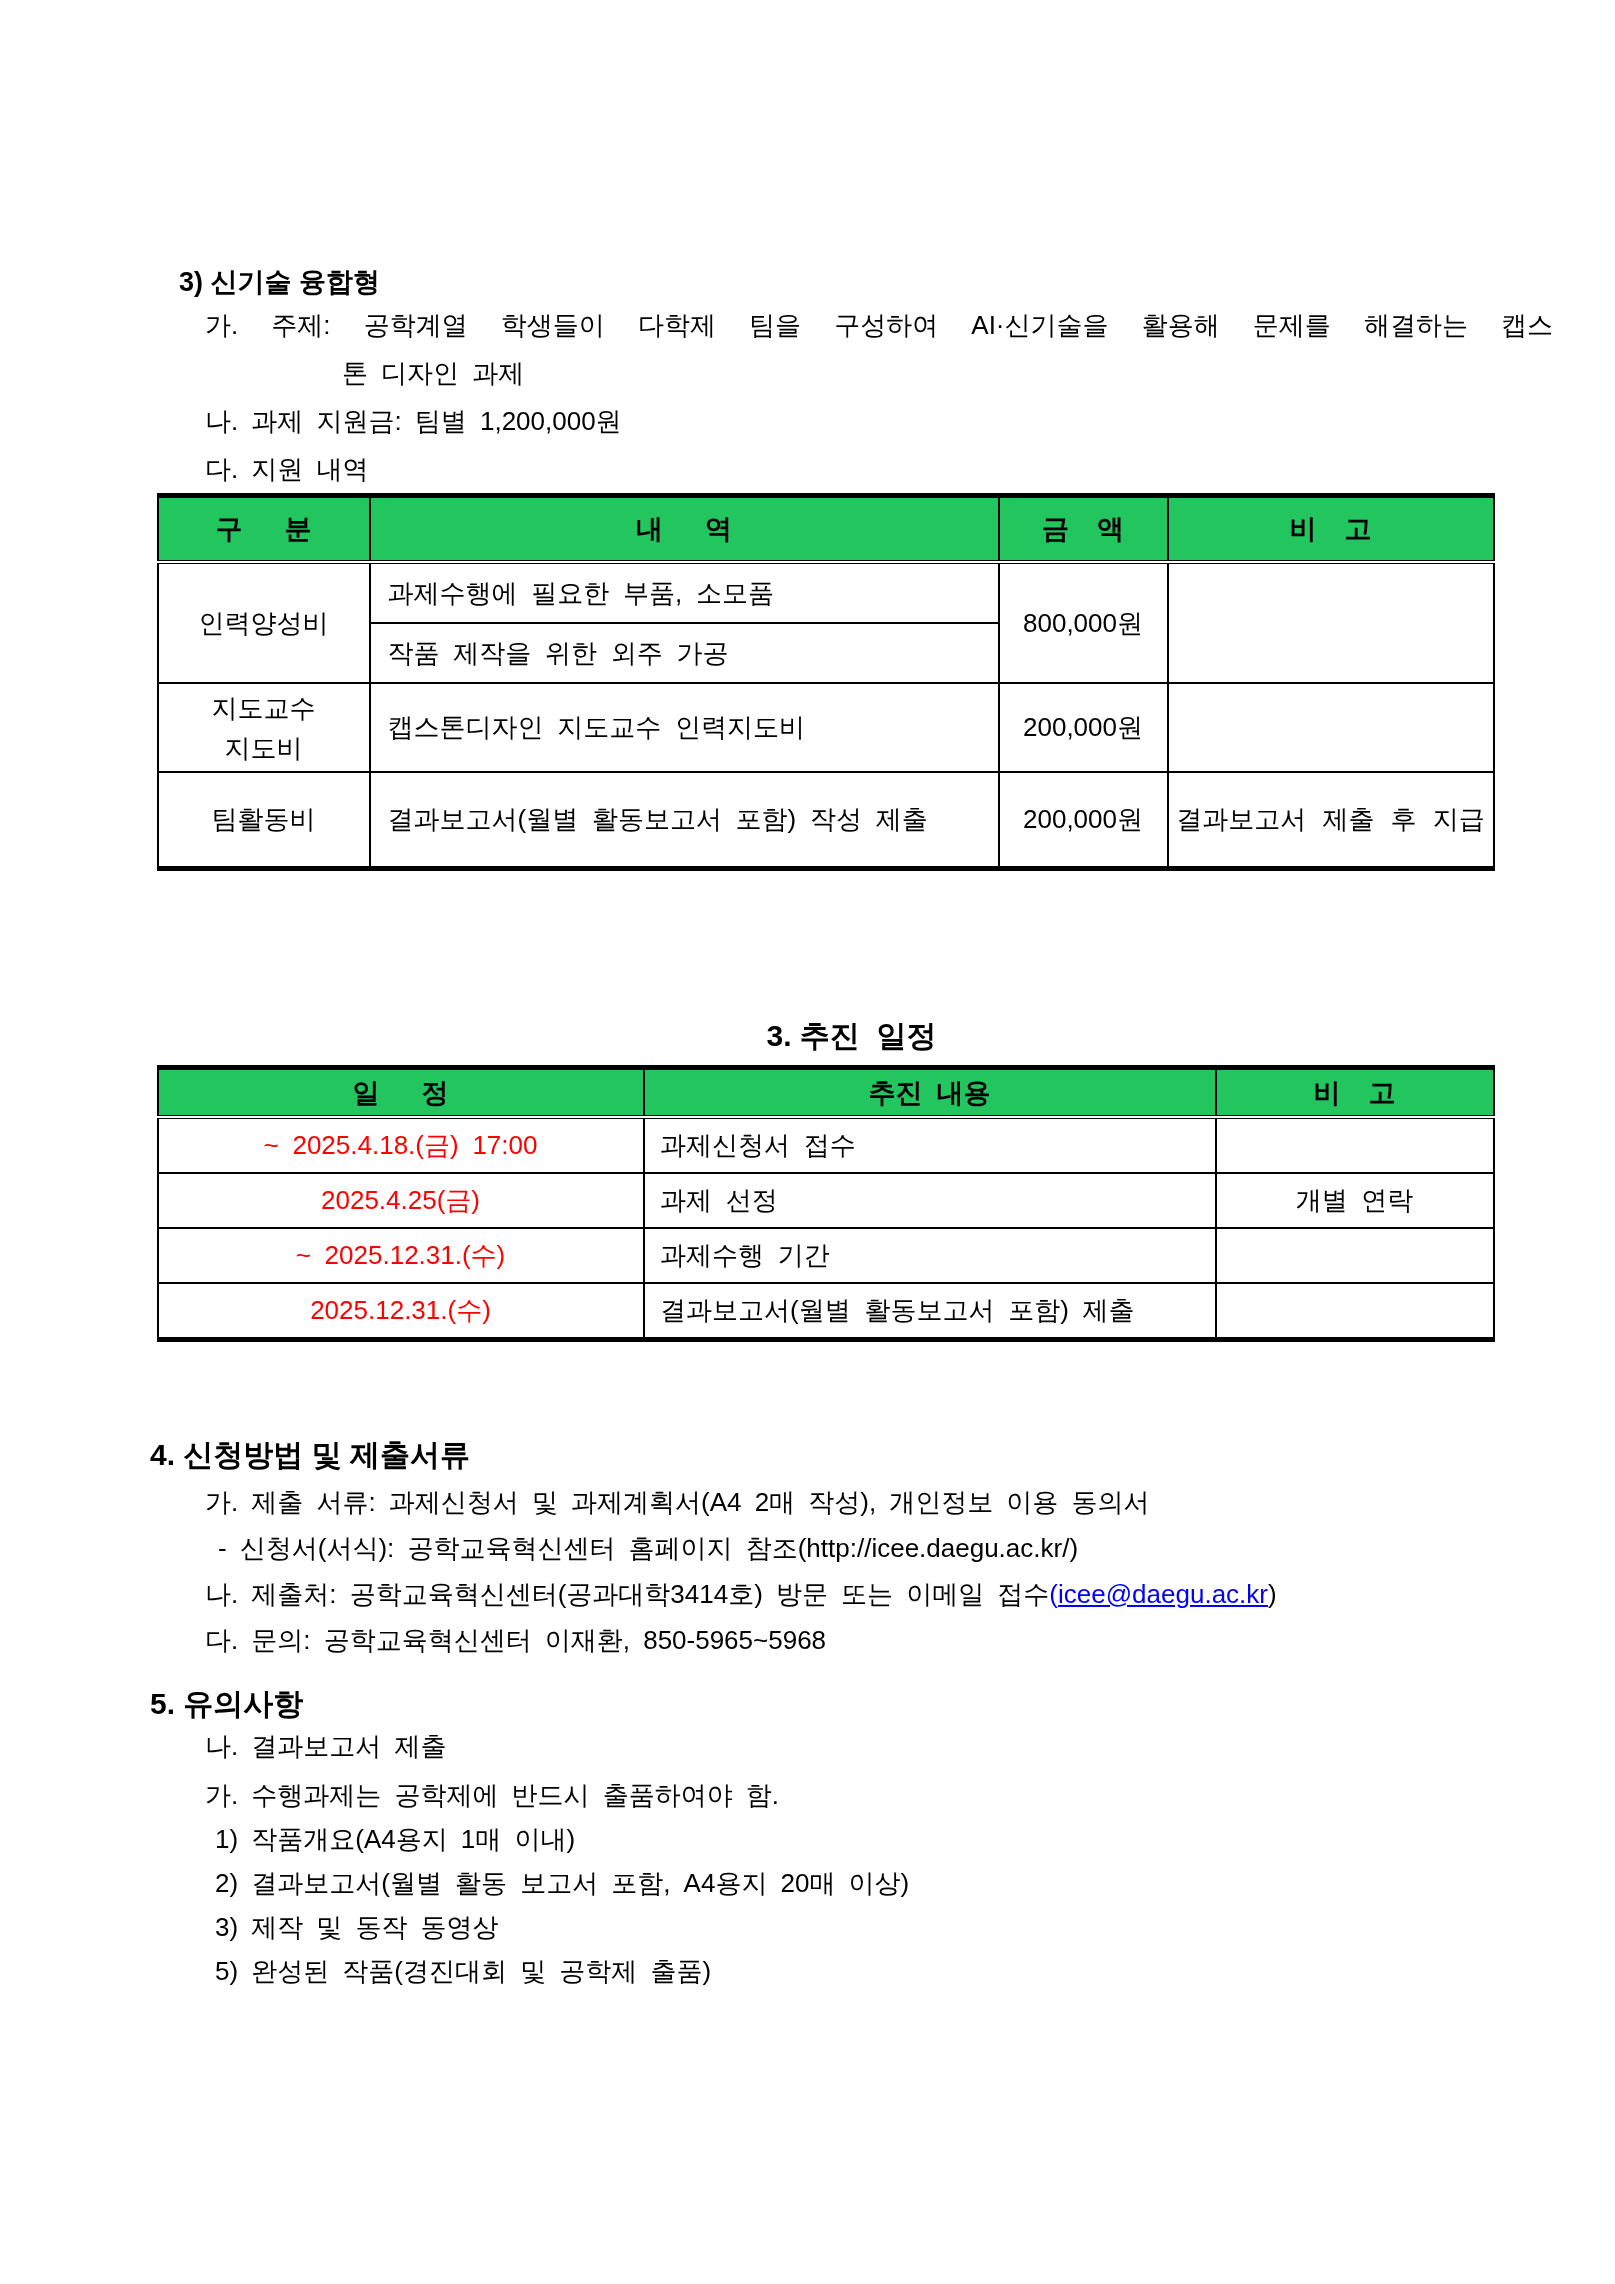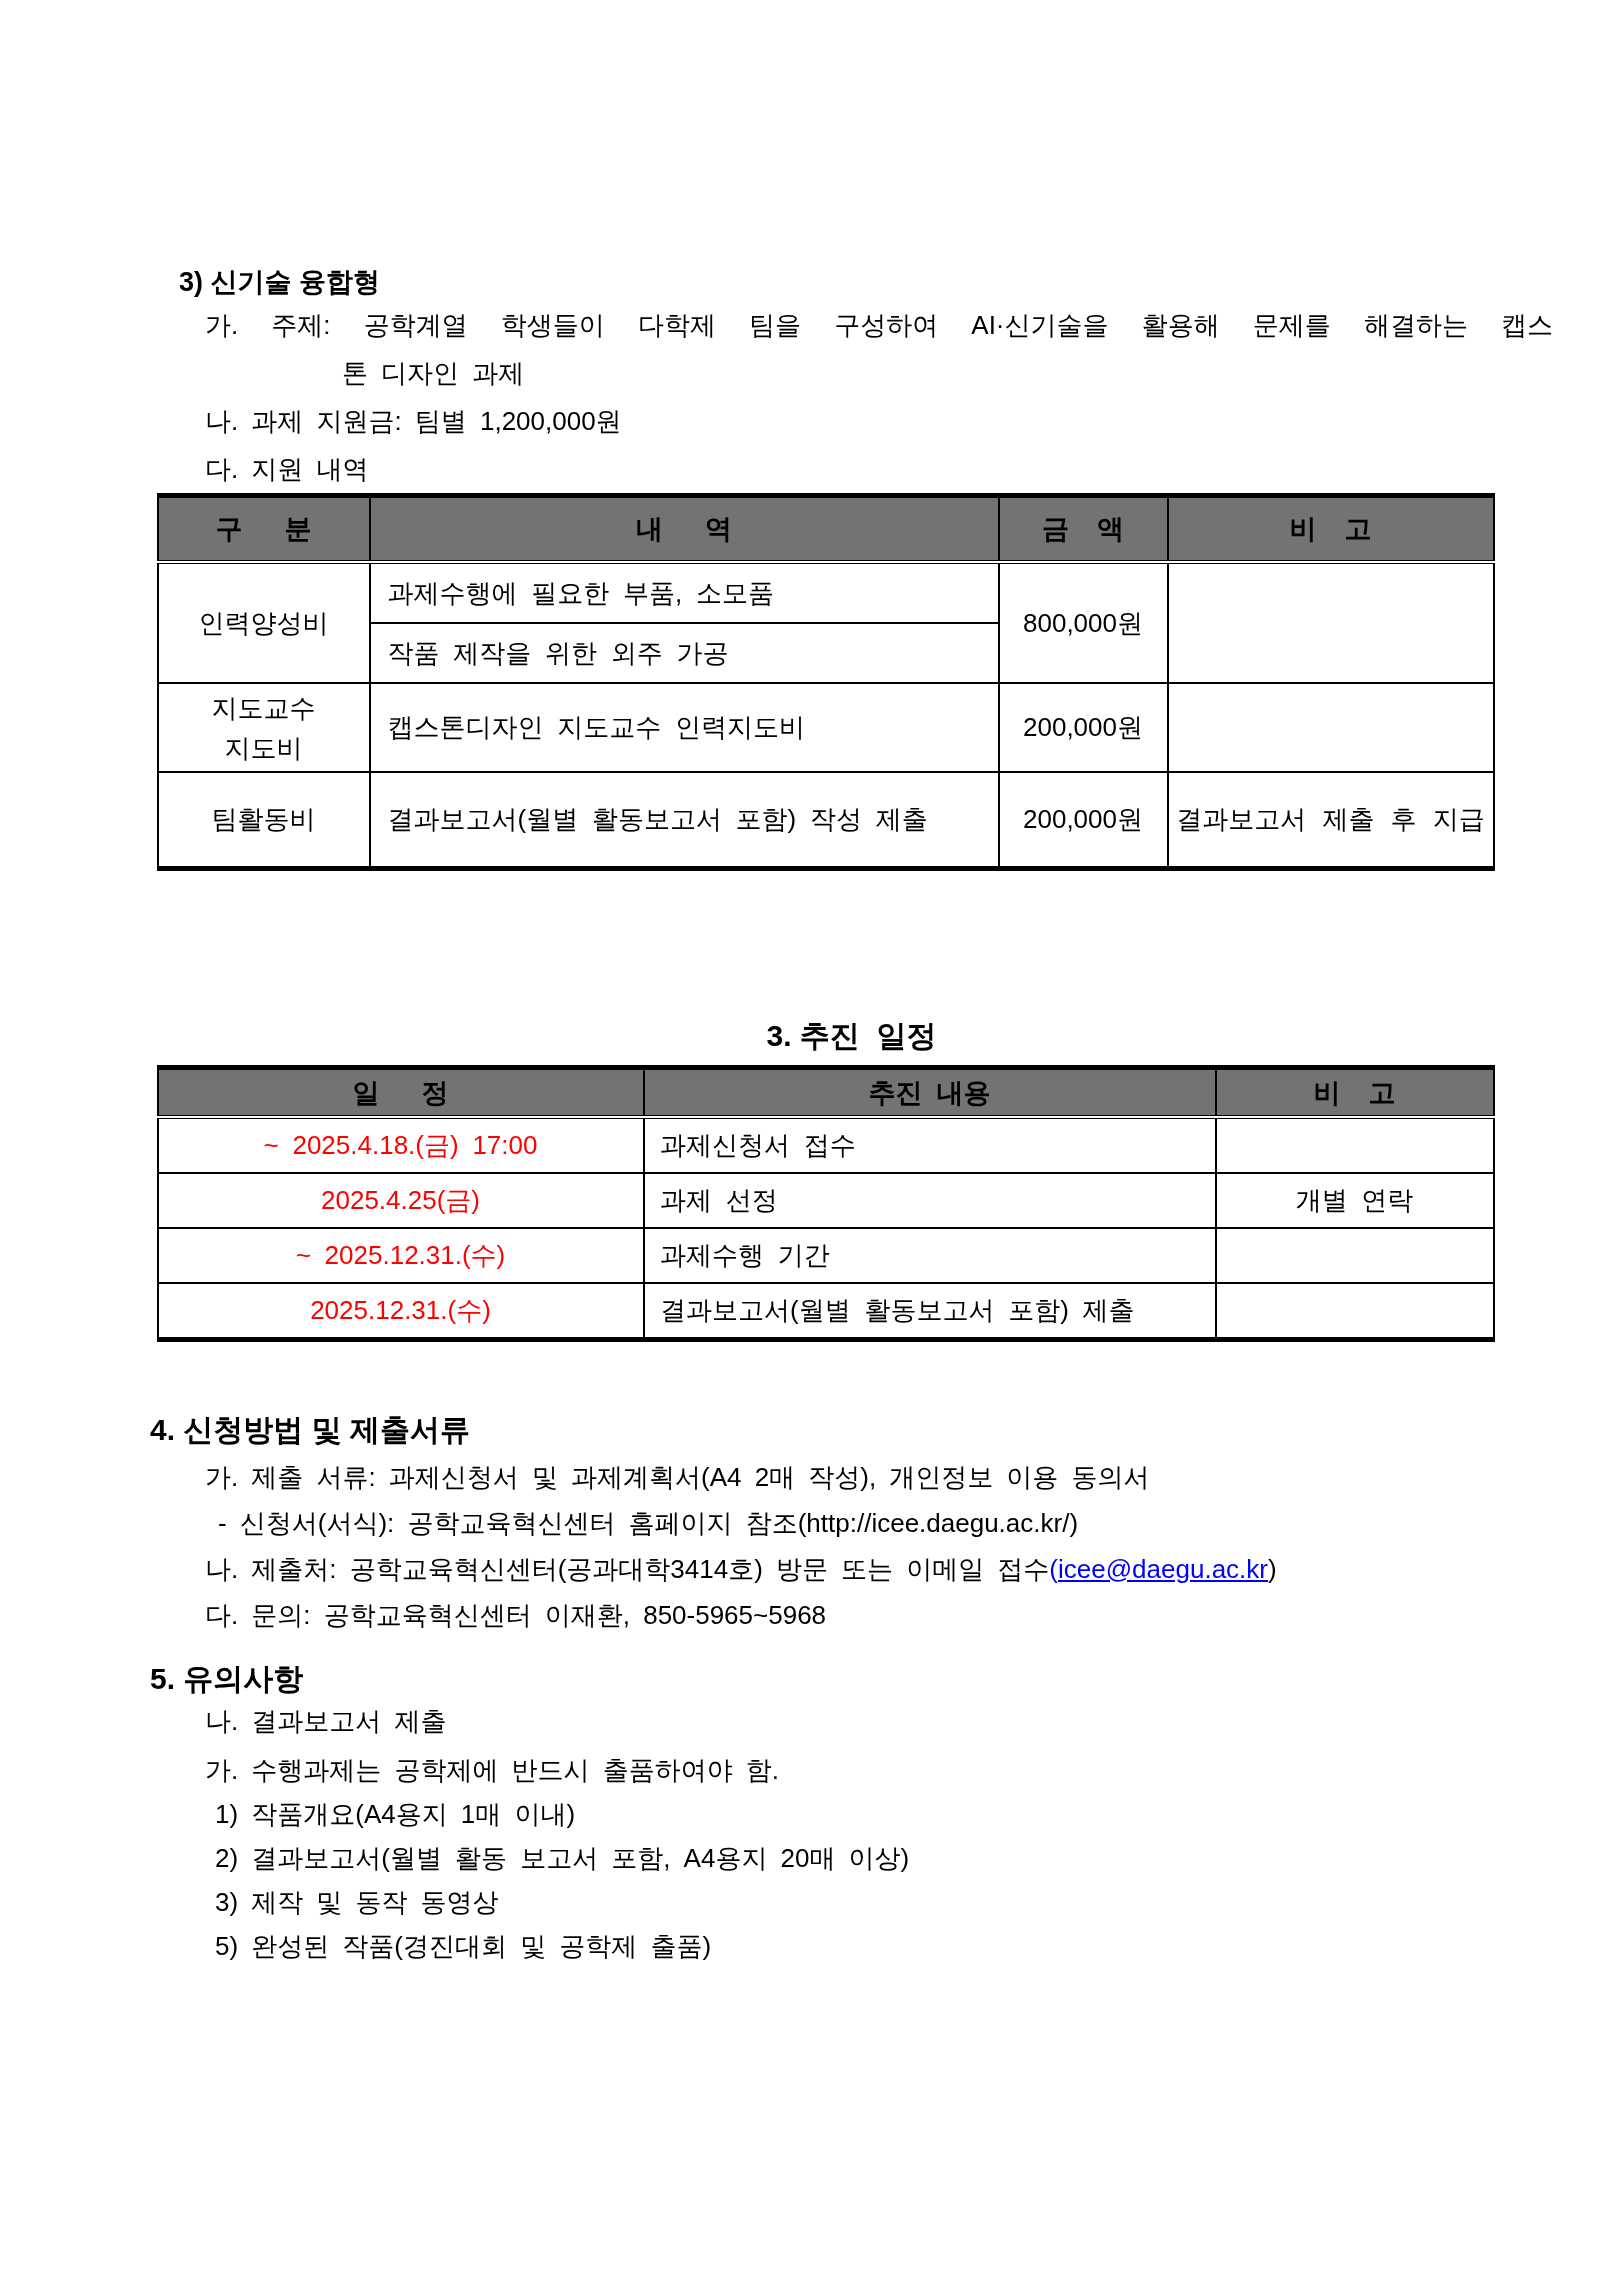--- a/index.html
+++ b/index.html
@@ -13,21 +13,21 @@
     font-size:26px;
     overflow:hidden;
   }
   .content{padding:264px 63px 0 150px;}
   .pre{white-space:pre;}
 
   
   .h-sub{font-weight:700;font-size:27px;line-height:37px;margin-left:29px;}
   .h-main{font-weight:700;font-size:30px;line-height:40px;white-space:pre;}
   .schedule-heading{margin-top:145px;text-align:center;}
-  .apply-heading{margin-top:68px;}
+  .apply-heading{margin-top:93px;}
   .notice-heading{margin-top:21px;}
 
   
   .line{margin-left:55px;word-spacing:5.9px;}
   .s3{line-height:48px;}
   .s4{line-height:46px;}
   .s5{line-height:44px;}
   .s4-first{margin-top:3.9px;}
   .s5-first{margin-top:5.2px;}
   .justify{text-align:justify;text-align-last:justify;}
@@ -40,21 +40,21 @@
     border-collapse:collapse;
     table-layout:fixed;
     margin-left:6.5px;
     width:1336px;
     border:2.6px solid #000;
     border-top-width:5.9px;
     border-bottom-width:5.9px;
   }
   .tbl th,.tbl td{border:2px solid #000;word-spacing:6.5px;overflow:hidden;}
   .tbl th{
-    background:#737373;
+    background:#22c55e;
     font-weight:700;
     font-size:27px;
     border-bottom:4.6px double #000;
     text-align:center;
     vertical-align:middle;
     white-space:pre;
   }
   .tbl td{vertical-align:middle;font-size:26px;}
 
   

